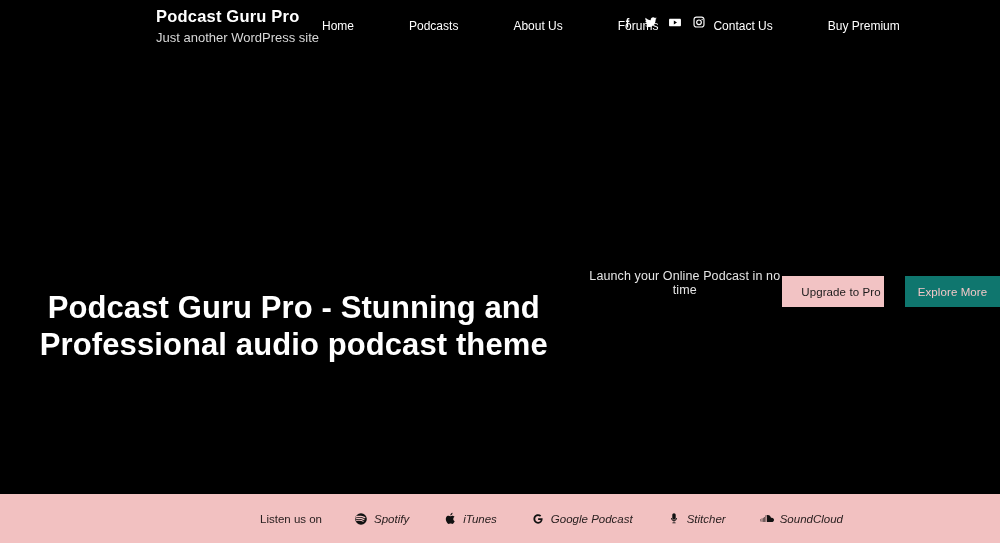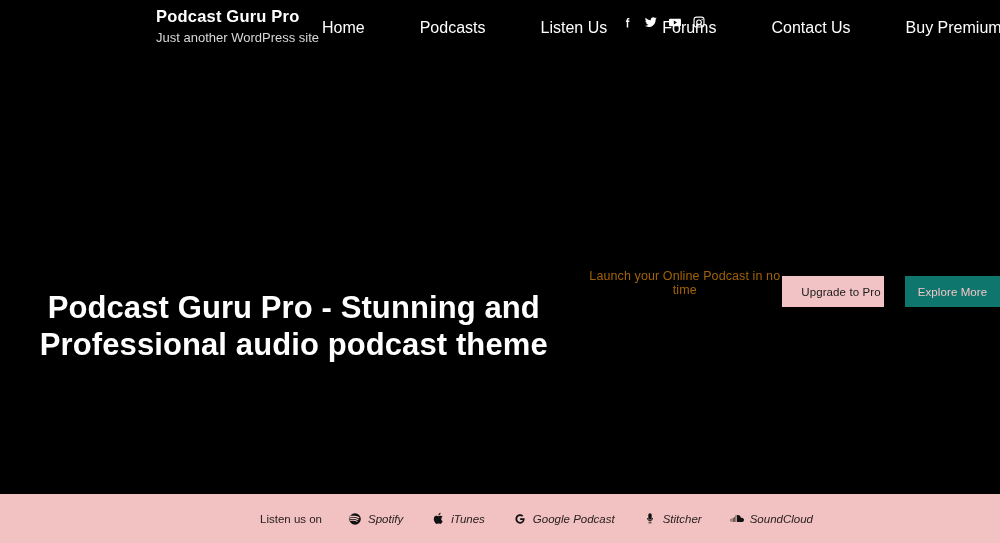--- a/index.html
+++ b/index.html
@@ -25,21 +25,21 @@
   .brand-tagline {
     font-size:13px; color:#d8d8d8; line-height:12px;
     margin-top:6px; white-space:nowrap;
   }
 
   .nav {
     position:absolute; left:307px; top:19px;
     display:flex; align-items:center; gap:0px;
   }
   .nav-item {
-    font-size:16px; color:#ffffff; white-space:nowrap;
+    font-size:12px; color:#ffffff; white-space:nowrap;
     text-decoration:none; cursor:pointer; padding:0 15px;
   }
   .nav-item + .nav-item { margin-left:25px; }
 
   .social {
     position:absolute; right:186px; top:15px;
     display:flex; align-items:center; gap:10px;
   }
   .social a {
     display:inline-flex; align-items:center; justify-content:center;
@@ -54,21 +54,21 @@
     display:flex; flex-direction:row; align-items:center;
   }
   .hero-title {
     margin-top:105px;
     width:660px; text-align:center;
     font-size:31px; font-weight:bold; color:#ffffff;
     line-height:37px; letter-spacing:0.1px;
   }
   .hero-sub {
     margin-top:20px;
-    font-size:12.5px; color:#a16207; text-align:center;
+    font-size:12.5px; color:#e5e5e5; text-align:center;
     letter-spacing:0.1px;
   }
   .hero-actions {
     margin-top:37px;
     display:flex; align-items:center; gap:21px;
   }
   .btn {
     display:inline-flex; align-items:center; justify-content:center;
     height:31px; font-size:11.5px; border:none; cursor:pointer;
     white-space:nowrap; letter-spacing:0.1px;
@@ -81,21 +81,21 @@
   }
 
   
   .footer {
     position:absolute; left:0; bottom:0; width:1000px; height:49px;
     background:#f2c1c1;
     display:flex; align-items:center;
   }
   .footer-inner {
     position:absolute; left:260px; top:0; height:49px;
-    display:flex; align-items:center; gap:4px;
+    display:flex; align-items:center; gap:10px;
   }
   .footer-label {
     font-size:11.5px; color:#2a2020; white-space:nowrap;
     margin-right:22px;
   }
   .listen-item {
     display:inline-flex; align-items:center; gap:6px;
     cursor:pointer; white-space:nowrap; margin-right:24px;font-style:italic;
   }
   .listen-item:last-child { margin-right:14px; }
@@ -114,21 +114,21 @@
   <div class="header">
 
     <div class="brand">
       <div class="brand-title">Podcast Guru Pro</div>
       <div class="brand-tagline">Just another WordPress site</div>
     </div>
 
     <nav class="nav">
       <a class="nav-item">Home</a>
       <a class="nav-item">Podcasts</a>
-      <a class="nav-item">Listen Us</a>
+      <a class="nav-item">About Us</a>
       <a class="nav-item">Forums</a>
       <a class="nav-item">Contact Us</a>
       <a class="nav-item">Buy Premium</a>
     </nav>
 
     <div class="social">
       <a title="Facebook">
         <svg width="13" height="13" viewBox="0 0 24 24">
             <path d="M15.6 8.3h-2.3V6.9c0-.6.4-.8.7-.8h1.5V3.6h-2.1c-2.3 0-2.8 1.7-2.8 2.8v1.9H9.1v2.6h1.5V21h2.7v-10h2.1l.2-2.7z"></path>
           </svg>

